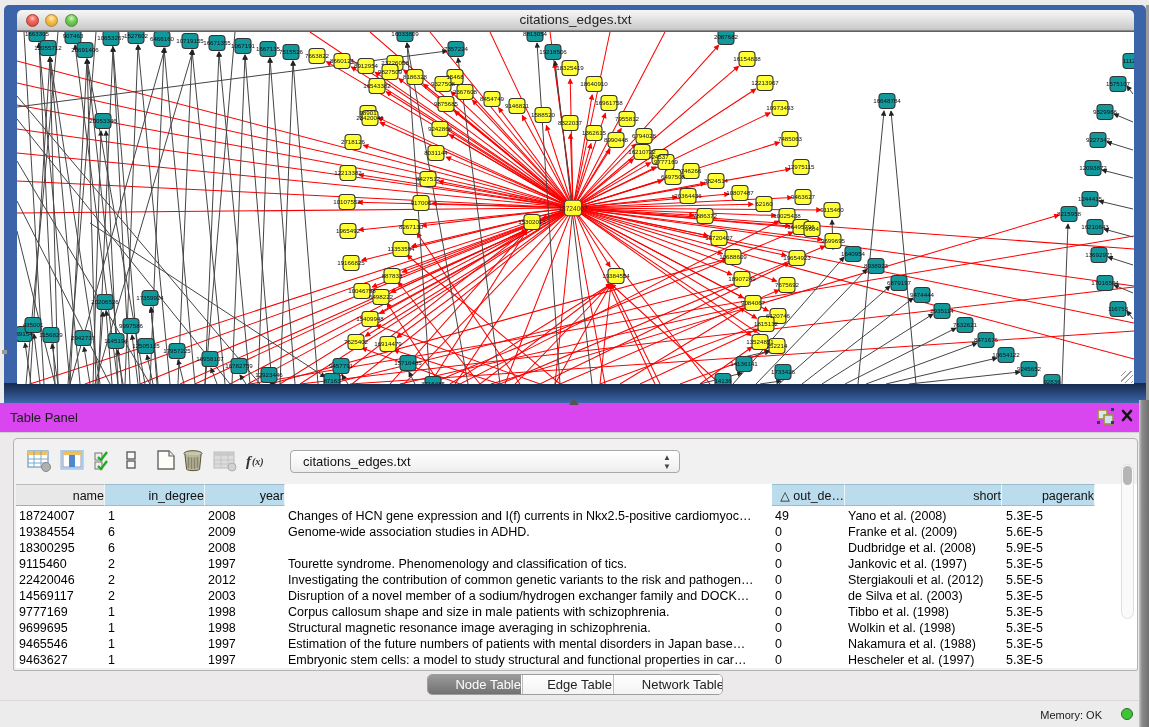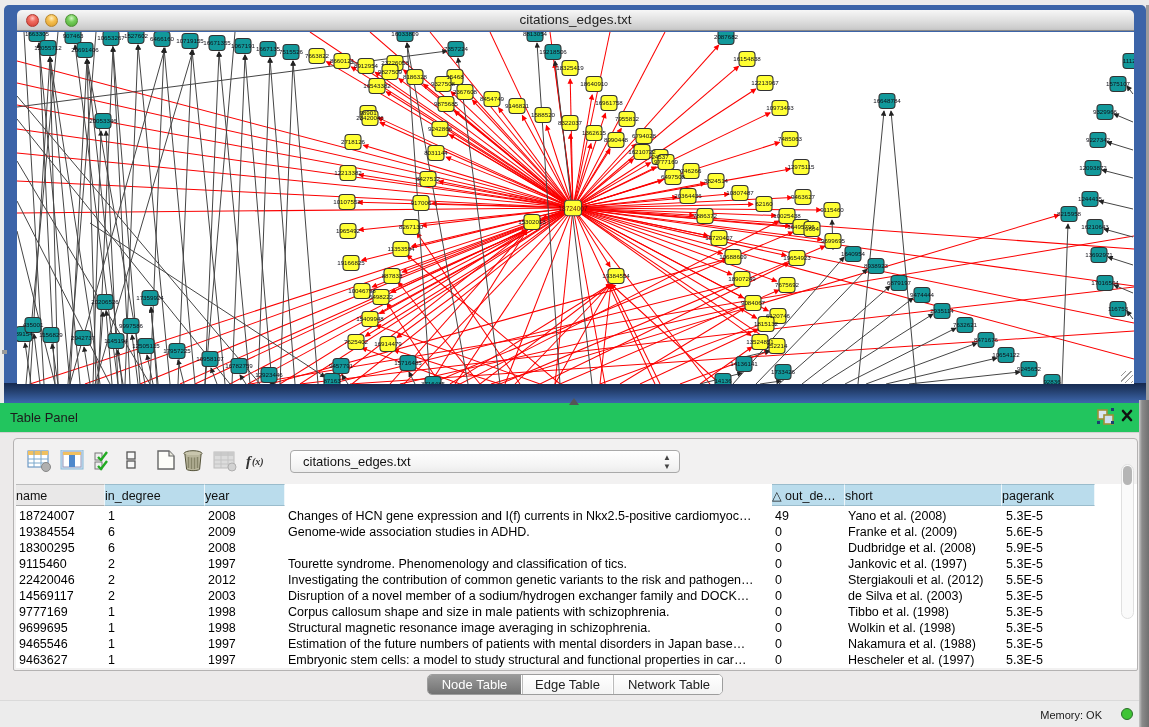--- a/index.html
+++ b/index.html
@@ -21,49 +21,49 @@
 #canvas{position:absolute;left:13px;top:27px;width:1117px;height:352px;background:#fff;overflow:hidden}
 #net .rp line{stroke:#fb0000;stroke-width:1.02}
 #net .bp line{stroke:#454545;stroke-width:1}
 #net .nd rect{stroke:#333;stroke-width:1.1}
 #net .lb text{font-size:6.2px;fill:#101018;text-anchor:middle;font-family:"Liberation Sans",sans-serif}
 #net .hublb{font-size:6.6px;fill:#5c1010;text-anchor:middle}
 #grip{position:absolute;right:1px;bottom:1px;width:12px;height:12px;
 background:repeating-linear-gradient(135deg,transparent 0 3px,#999 3px 4px)}
 
 #tpanel{position:absolute;left:0;top:403px;width:1139px;height:324px;background:#eceaea}
-#tpbar{position:absolute;left:0;top:0;width:100%;height:30px;background:#22c55e;
+#tpbar{position:absolute;left:0;top:0;width:100%;height:30px;background:#d946ef;
   border-bottom:1px solid #d2d0d0}
 #tpbar .t{position:absolute;left:10px;top:7px;font-size:13px;color:#1c1c1c}
 #tpbar svg{position:absolute;top:4px}
 #tbox{position:absolute;left:13px;top:35px;width:1125px;height:233px;
   background:#f2f1f1;border:1px solid #b4b2b2;border-radius:4px 4px 2px 2px}
 #icons{position:absolute;left:7px;top:11px;height:24px}
 #combo{position:absolute;left:276px;top:11px;width:390px;height:23px;
   background:linear-gradient(#fff,#f4f4f4 70%,#ececec);border:1px solid #a9a9a9;border-radius:4px;
   font-size:13px;color:#111;line-height:21px;padding-left:12px}
 #combo .arr{position:absolute;right:8px;top:2px;font-size:8px;color:#444;line-height:9px}
 #tbl{position:absolute;left:2px;top:45px;width:1121px;height:184px;background:#fff;overflow:hidden}
 #thead{position:absolute;left:0;top:0;height:23px;width:100%;font-size:12.5px;color:#111}
-#thead .h{position:absolute;top:0;height:22px;text-align:left;line-height:22px;
+#thead .h{position:absolute;top:0;height:22px;text-align:right;line-height:22px;
   background:#badcec;border-right:1px solid #eef6fa;border-top:1px solid #9abccc;border-bottom:1px solid #9abccc}
 #thead .h1{background:#e9e8e8;border-top:1px solid #bbb;border-bottom:1px solid #aaa}
 #tbody{position:absolute;left:0;top:24px;width:100%;font-size:12.5px;color:#000}
 .tr{position:relative;height:16px;line-height:16px;white-space:nowrap}
 .c{position:absolute;top:0;height:16px;overflow:hidden}
 .c1{left:3px;width:86px}.c2{left:92px;width:97px}.c3{left:192px;width:77px}
 .c4{left:272px;width:482px}.c5{left:759px;width:70px}.c6{left:832px;width:154px}
 .c7{left:990px;width:100px}
 #vscr{position:absolute;right:3px;top:25px;width:13px;height:155px;background:#fafafa;
   border:1px solid #e0e0e0;border-radius:7px}
 #vscr .th{position:absolute;left:1px;top:1px;width:9px;height:19px;background:#b5b5b5;border-radius:5px}
 
 #tabs{position:absolute;left:427px;top:271px;width:296px;height:21px;border:1px solid #9d9d9d;
   border-radius:5px;background:#fff;font-size:13px;overflow:hidden}
-#tabs .seg{position:absolute;top:0;height:21px;text-align:center;line-height:20px;color:#222;
+#tabs .seg{position:absolute;top:0;height:21px;text-align:right;line-height:20px;color:#222;
   background:linear-gradient(#fff,#f2f2f2)}
 #tabs .sel{background:linear-gradient(#9a9a9a,#6e6e6e);color:#fff}
 
 #status{position:absolute;left:0;top:700px;width:1139px;height:27px;background:#ececec;
   border-top:1px solid #dadada}
 #status .m{position:absolute;right:37px;top:8px;font-size:11px;color:#1a1a1a}
 #status .dot{position:absolute;right:6px;top:7px;width:12px;height:12px;border-radius:50%;
   background:#3fc435;border:1px solid #2c6e2c}
 #redge{position:absolute;left:1139px;top:400px;width:10px;height:327px;
   background:linear-gradient(90deg,#c9c9c9,#8b8b8b 30%,#707070)}

